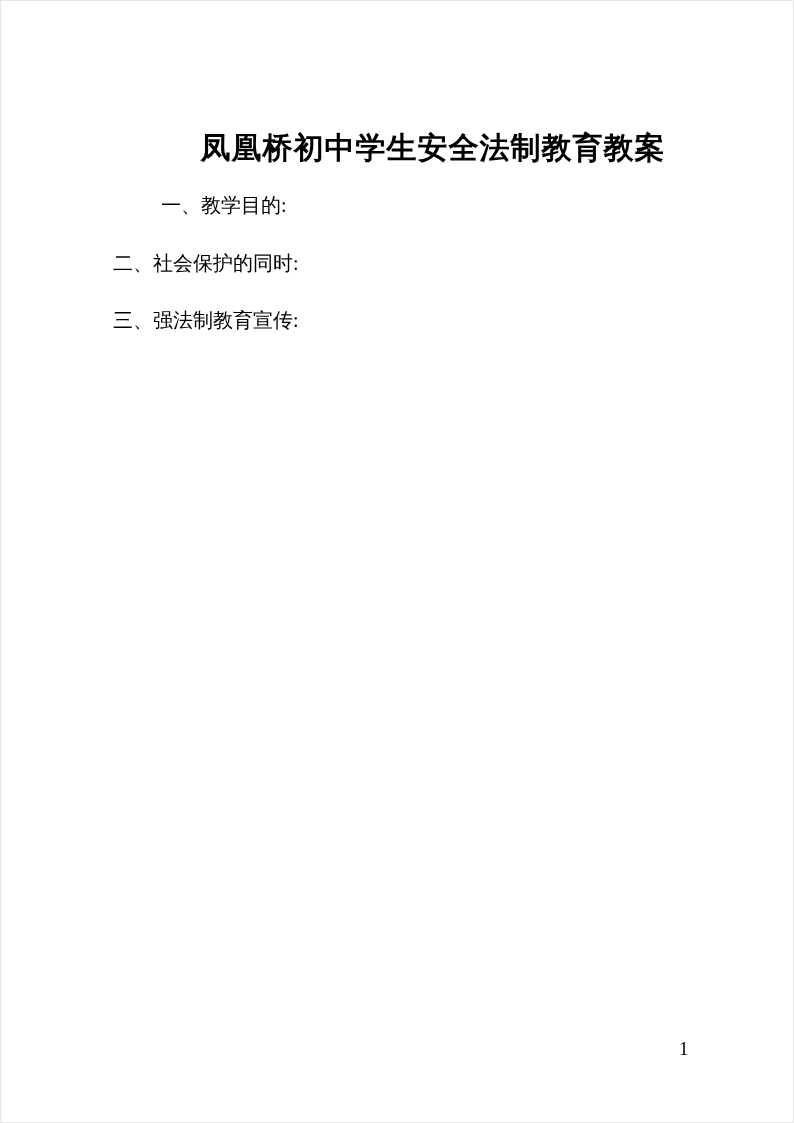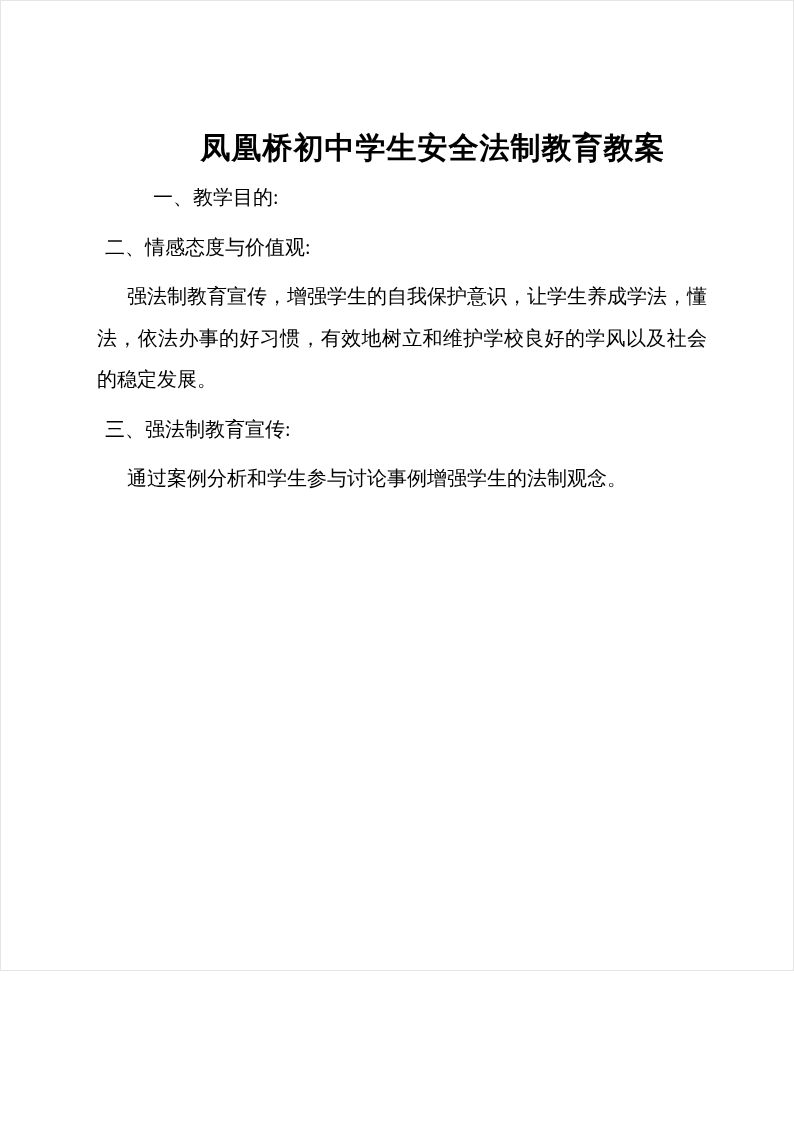--- a/index.html
+++ b/index.html
@@ -3,21 +3,21 @@
 <meta charset="utf-8">
 <style>
   html, body {
     margin: 0;
     padding: 0;
     background: #ffffff;
   }
   .page {
     position: relative;
     width: 794px;
-    height: 971px;
+    height: 1123px;
     background: #ffffff;
     box-sizing: border-box;
     border: 1px solid #e5e5e5;
     overflow: hidden;
     font-family: "Liberation Serif", "DejaVu Serif", serif;
     color: #000000;
   }
   .content {
     position: absolute;
     left: 96px;
@@ -35,21 +35,21 @@
     letter-spacing: 1px;
     margin: 0 0 8px 0;
   }
   .body-text {
     font-size: 20px;
     line-height: 41.5px;
     letter-spacing: 0;
     text-align: justify;
   }
   .section-heading {
-    margin: 8px;
+    margin: 16px;
     font-weight: normal;
     font-size: 20px;
     line-height: 41.5px;
   }
   .section-heading.indented {
     text-indent: 48px;
   }
   .section-paragraph {
     margin: 0;
     text-indent: 30px;
@@ -68,25 +68,23 @@
 
 <div class="page">
   <div class="content">
 
     <h1 class="doc-title">凤凰桥初中学生安全法制教育教案</h1>
 
     <div class="body-text">
 
       <p class="section-heading indented">一、教学目的:</p>
 
-      <p class="section-heading">二、情感态度与价值观:</p>
-      <p class="section-paragraph">强法制教育宣传，增强学生的自我保护意识，让学生养成学法，懂法，依法办事的好习惯，有效地树立和维护学校良好的学风以及社会的稳定发展。</p>
+      <p class="section-heading">二、社会保护的同时:</p>
 
       <p class="section-heading">三、强法制教育宣传:</p>
 
-      <p class="section-paragraph">通过案例分析和学生参与讨论事例增强学生的法制观念。</p>
 
 
     </div>
   </div>
 
   <div class="page-number">1</div>
 </div>
 
 </body></html>

